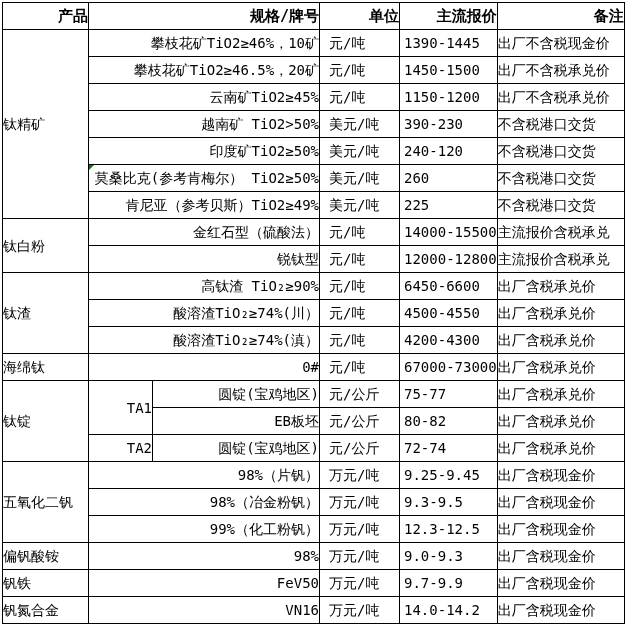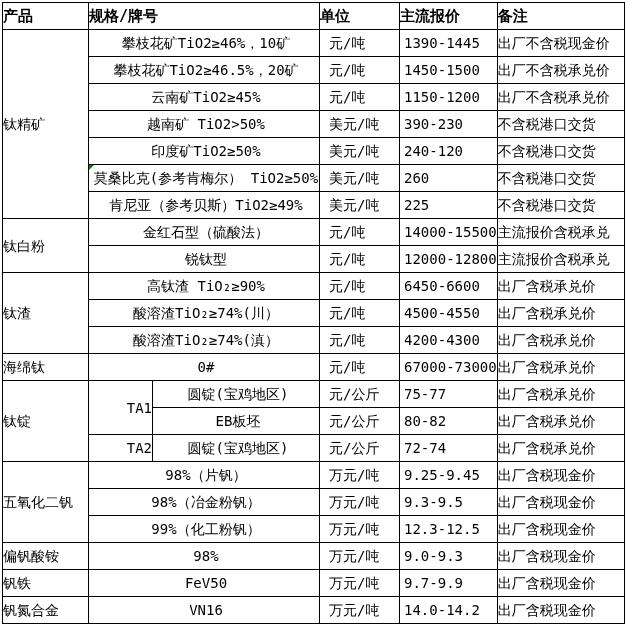--- a/index.html
+++ b/index.html
@@ -23,31 +23,31 @@
     padding: 0;
     font-size: 14px;
     line-height: 26px;
     white-space: nowrap;
     overflow: hidden;
     vertical-align: middle;
   }
   .price-table th {
     font-weight: bold;
     font-size: 15px;
-    text-align: left;
+    text-align: right;
   }
   td.product {
     text-align: left;
   }
   td.grade {
     text-align: right;
     padding-left: 4px;
   }
   td.spec {
-    text-align: center;
+    text-align: right;
     padding-left: 4px;
     position: relative;
   }
   td.unit {
     text-align: left;
     padding-left: 9px;
   }
   td.price {
     text-align: left;
     padding-left: 4px;

